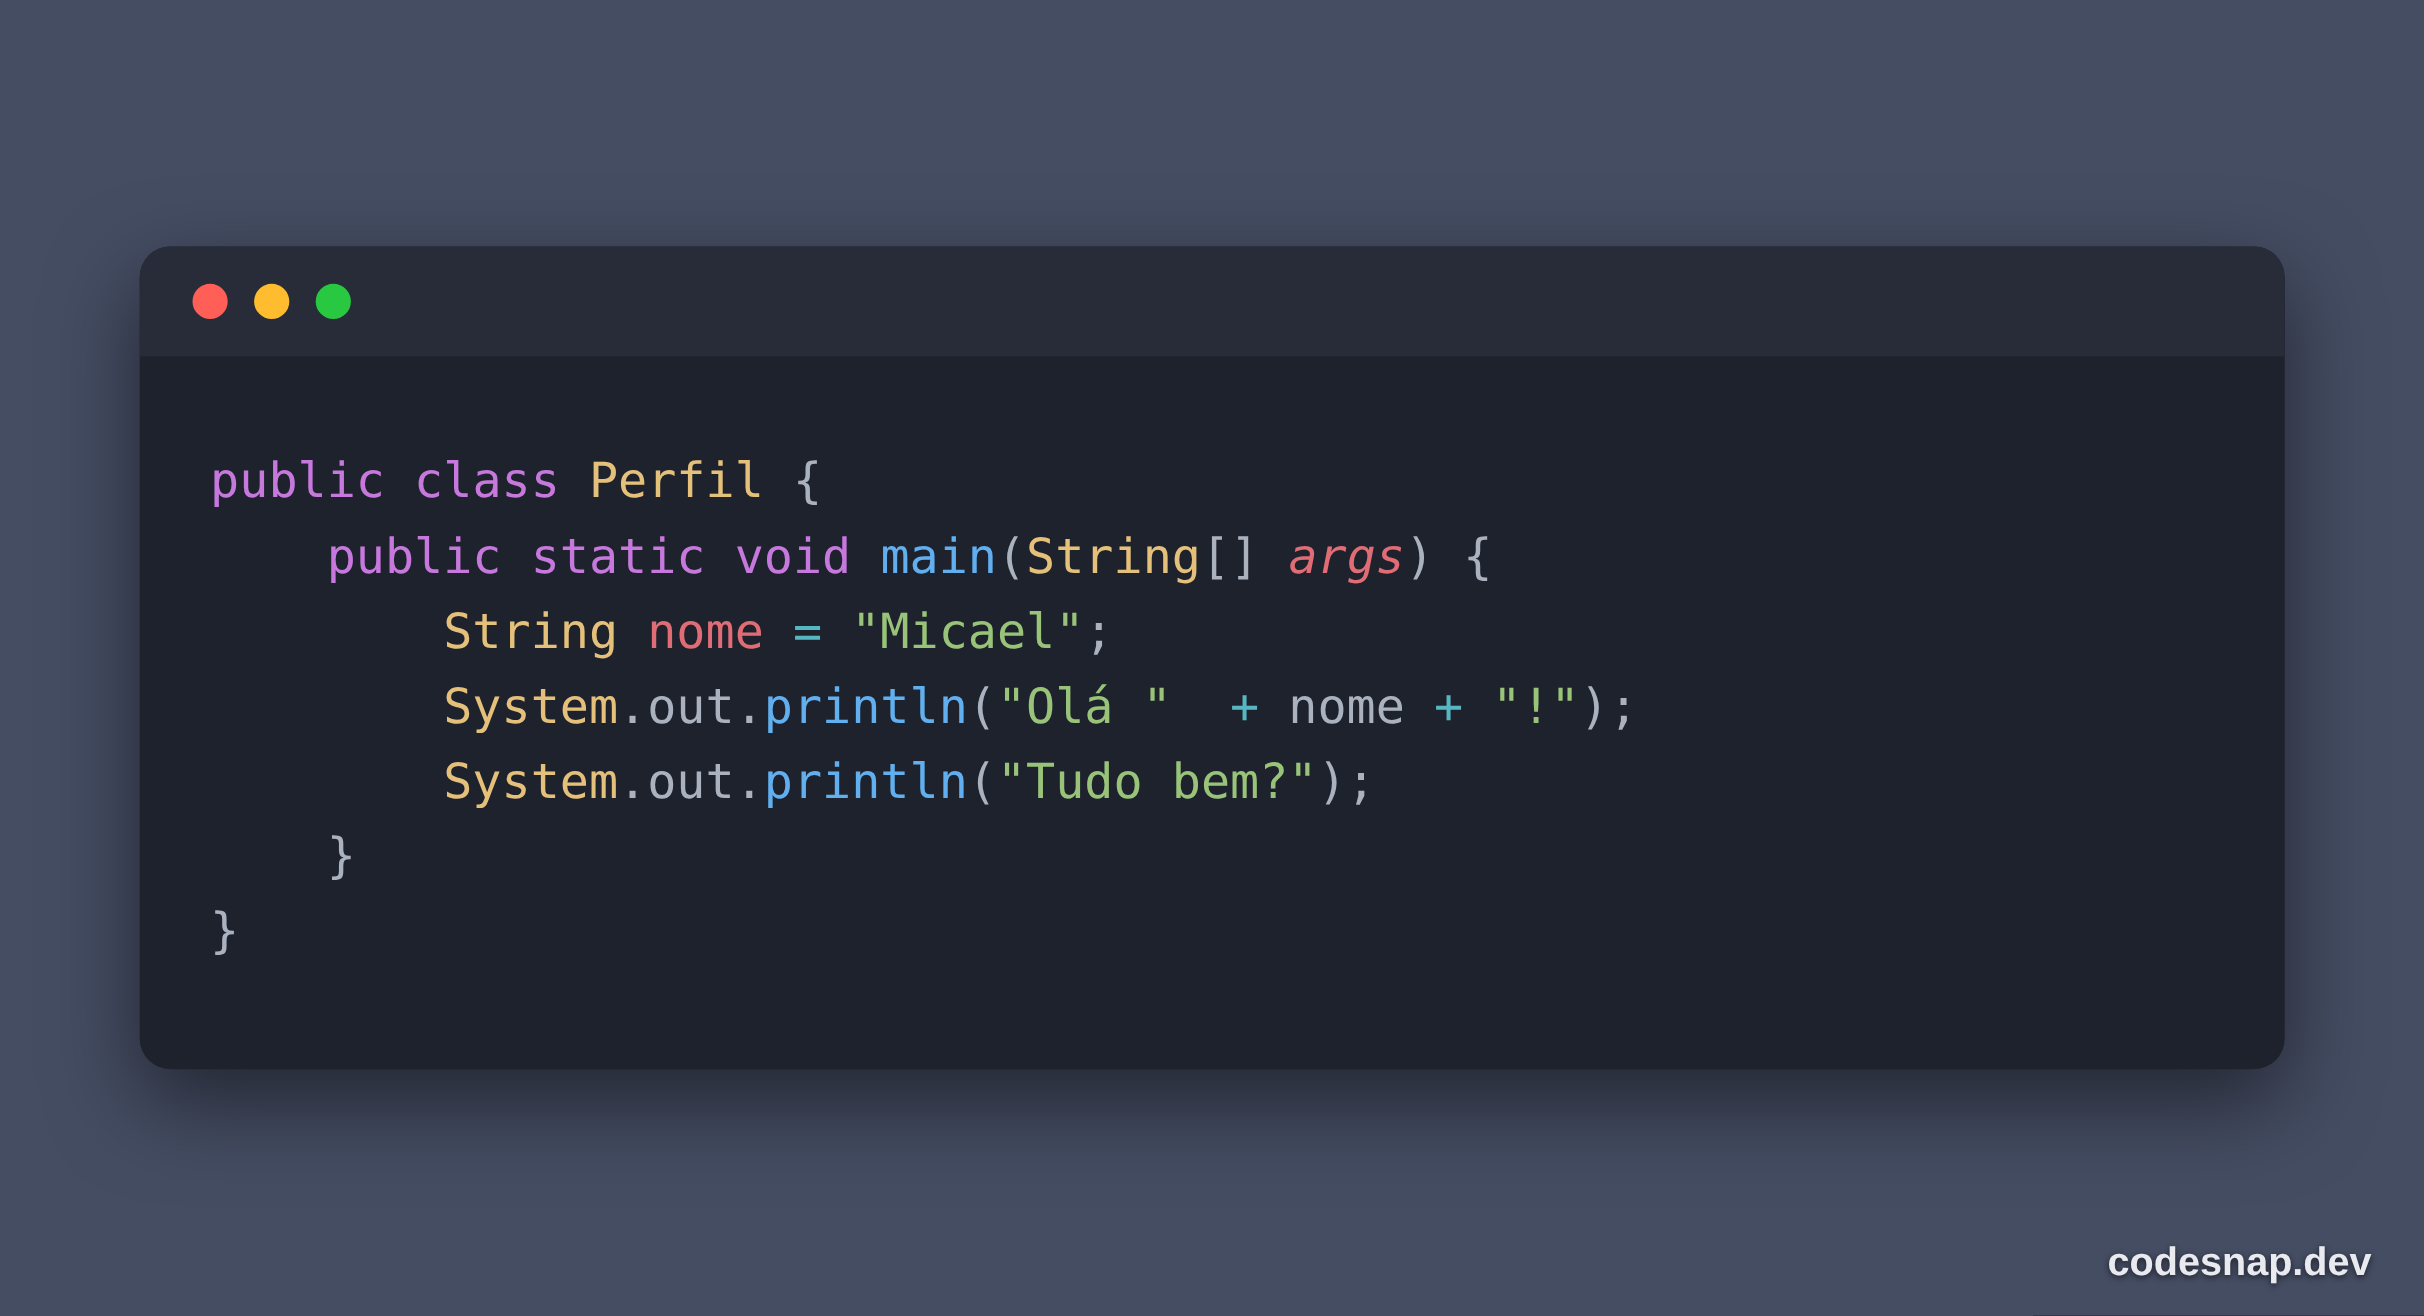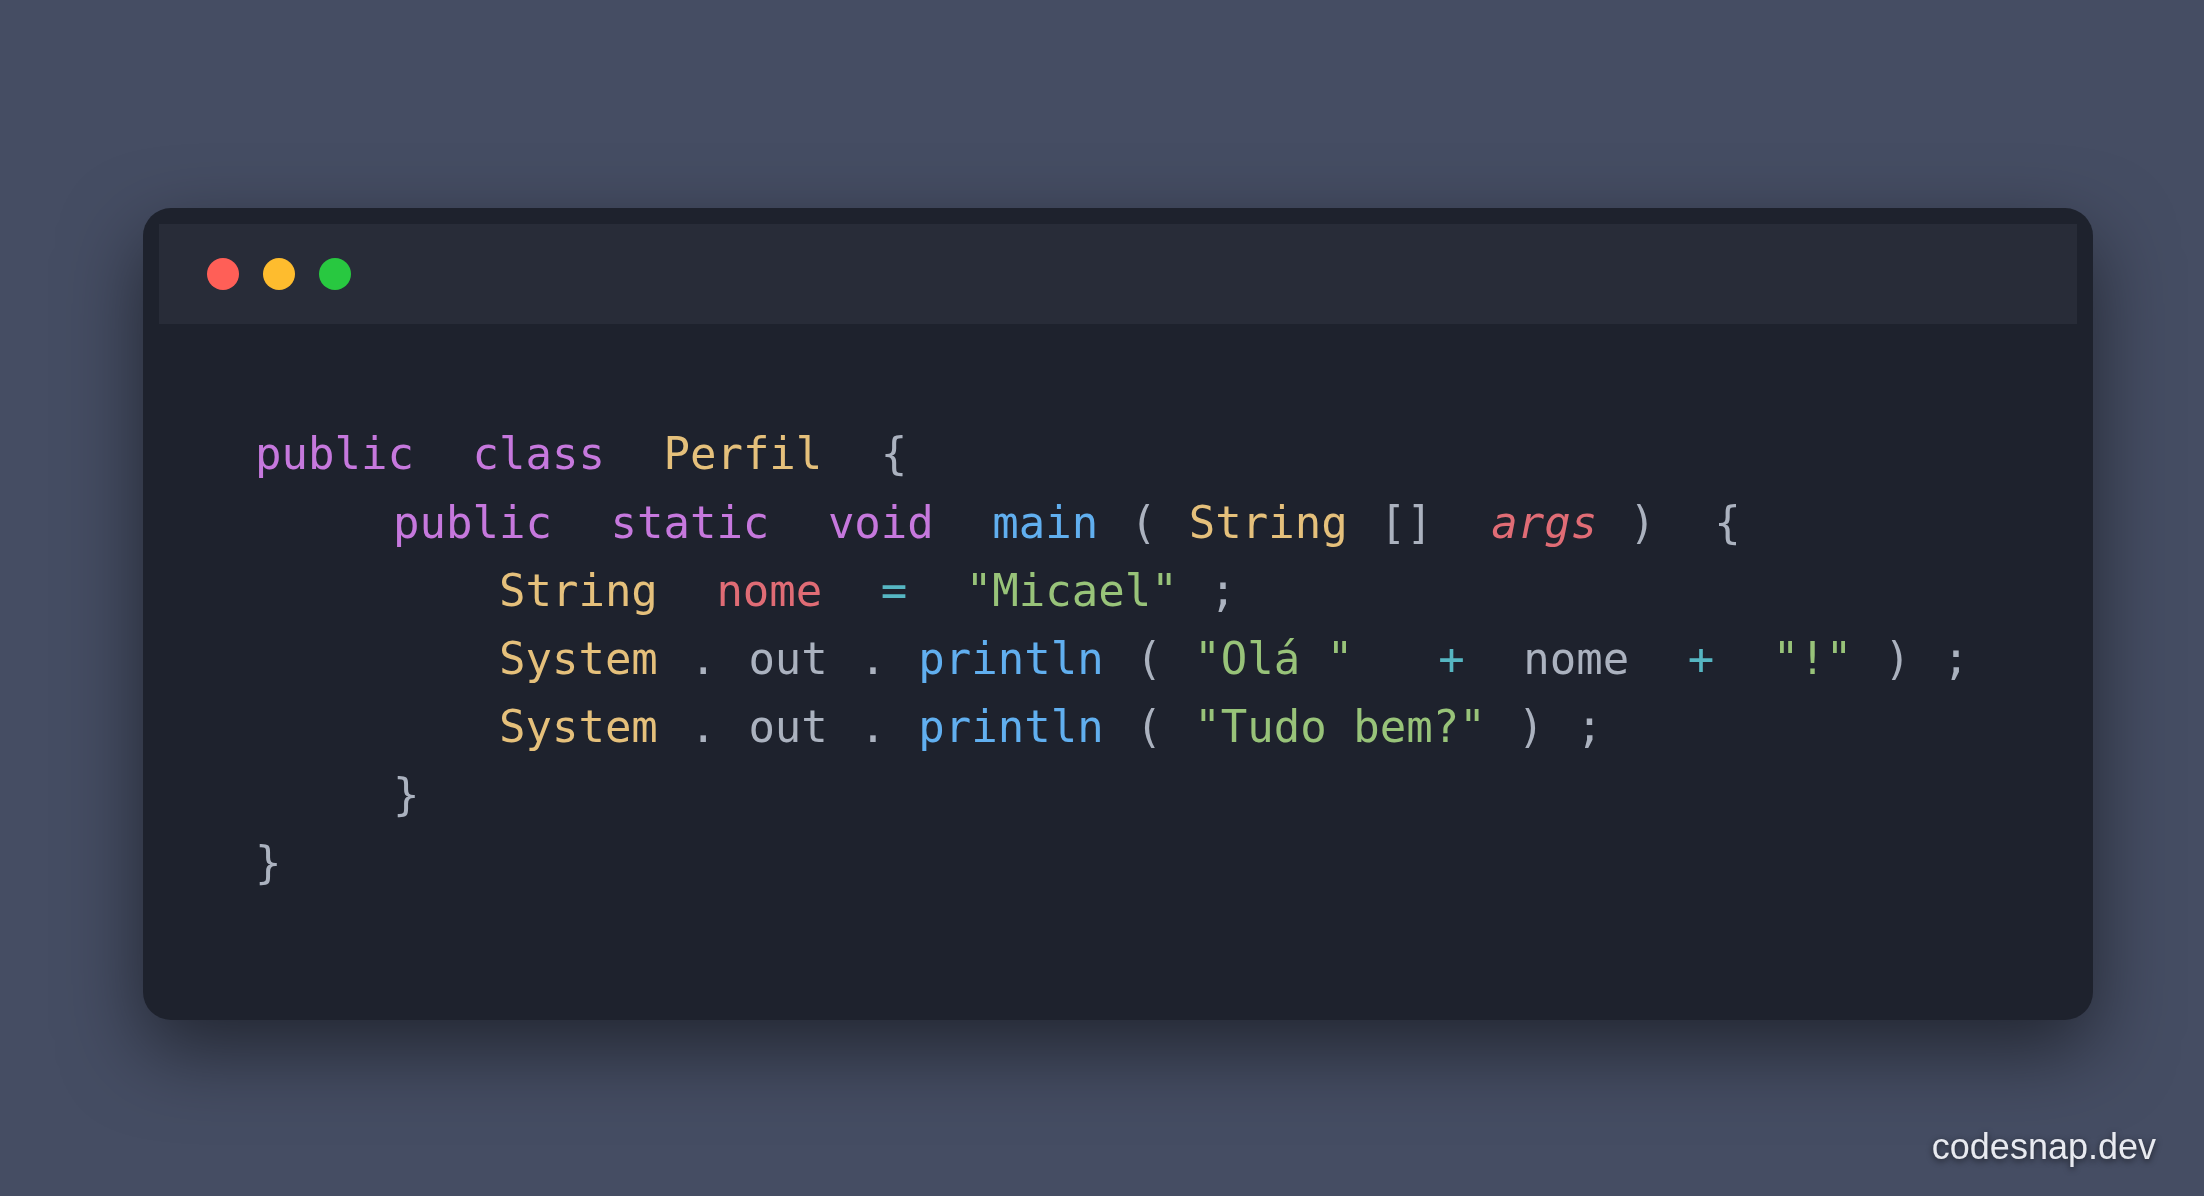--- a/index.html
+++ b/index.html
@@ -1,15 +1,15 @@
 <!DOCTYPE html>
 <html><head>
 <meta charset="utf-8">
 <style>
-  * { margin: 0; padding: 16px; box-sizing: border-box; }
+  * { margin: 0; padding: 0; box-sizing: border-box; }
   body {
     width: 2204px;
     height: 1196px;
     background: #454d63;
     display: flex;
     align-items: center;
     justify-content: center;
     font-family: ui-monospace, 'SF Mono', Menlo, Consolas, monospace;
     position: relative;
   }
@@ -54,21 +54,21 @@
   .k-green { color: #98c379; }
   .k-cyan { color: #56b6c2; }
   .k-grey { color: #abb2bf; }
   .watermark {
     position: absolute;
     right: 48px;
     bottom: 28px;
     color: #e8eaf0;
     font-family: -apple-system, BlinkMacSystemFont, 'Segoe UI', sans-serif;
     font-size: 36px;
-    font-weight: 400;
+    font-weight: 700;
     text-shadow: 0 2px 6px rgba(0,0,0,0.6);
   }
 </style>
 </head>
 <body>
 
 <div class="window">
   <div class="titlebar">
     <div class="tl-btn red" title="close"></div>
     <div class="tl-btn yellow" title="minimize"></div>

